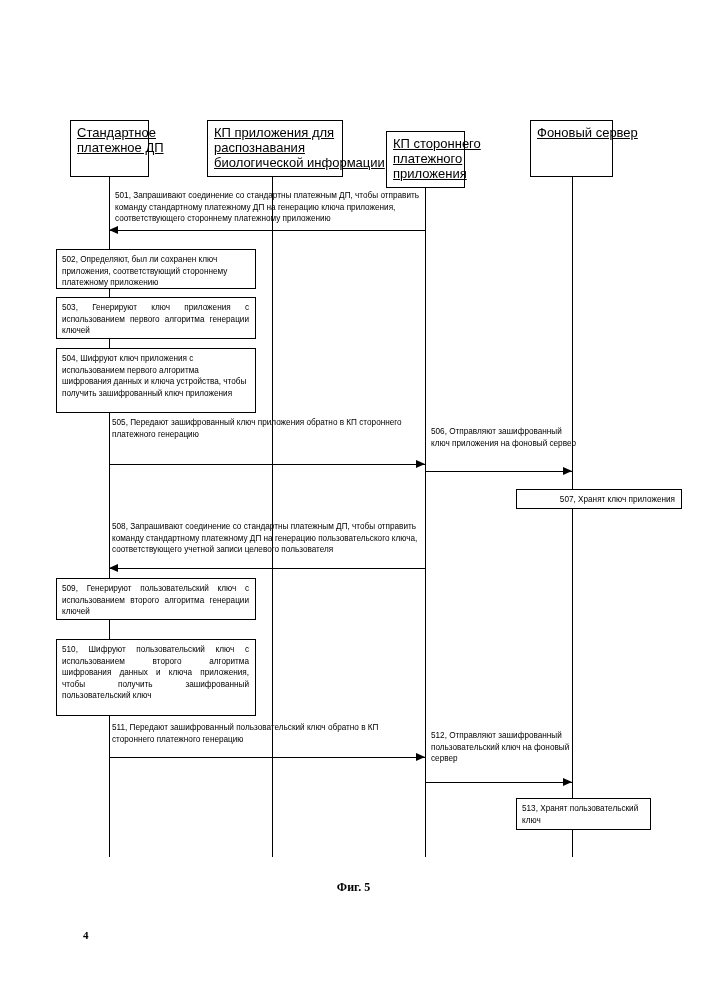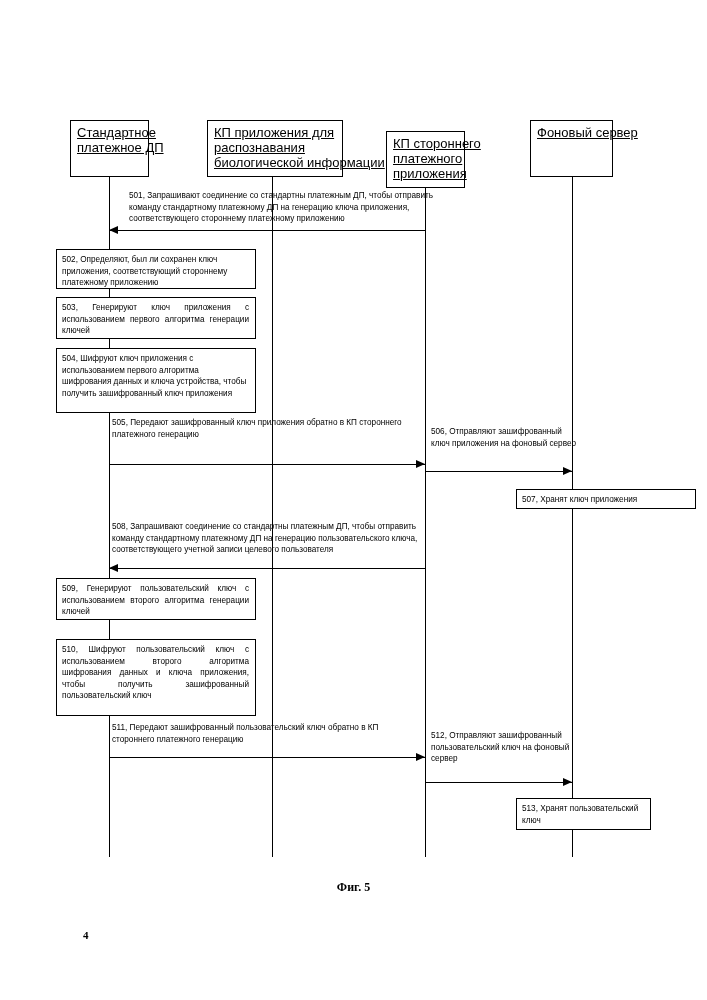--- a/index.html
+++ b/index.html
@@ -125,39 +125,39 @@
   <div class="actor-box" style="left:386px; top:120px; width:79px; height:57px;margin-top:11px;">
     <span class="actor-line">КП стороннего</span>
     <span class="actor-line">платежного</span>
     <span class="actor-line">приложения</span>
   </div>
 
   <div class="actor-box" style="left:530px; top:120px; width:83px; height:57px;text-align:right;">
     <span class="actor-line">Фоновый сервер</span>
   </div>
 
-  <div class="msg-label" style="left:115px; top:190px; width:312px;margin-left:14px;">501, Запрашивают соединение со стандартны платежным ДП, чтобы отправить команду стандартному платежному ДП на генерацию ключа приложения, соответствующего стороннему платежному приложению</div>
+  <div class="msg-label" style="left:115px; top:190px; width:312px;">501, Запрашивают соединение со стандартны платежным ДП, чтобы отправить команду стандартному платежному ДП на генерацию ключа приложения, соответствующего стороннему платежному приложению</div>
   <div class="msg" style="left:109px; top:230px; width:316px;"></div>
   <div class="arrowhead left" style="left:109px; top:226px;"></div>
 
   <div class="note-box" style="left:56px; top:249px; width:200px; height:40px;">502, Определяют, был ли сохранен ключ приложения, соответствующий стороннему платежному приложению</div>
 
   <div class="note-box justify" style="left:56px; top:297px; width:200px; height:42px;">503, Генерируют ключ приложения с использованием первого алгоритма генерации ключей</div>
 
   <div class="note-box" style="left:56px; top:348px; width:200px; height:65px;">504, Шифруют ключ приложения с использованием первого алгоритма шифрования данных и ключа устройства, чтобы получить зашифрованный ключ приложения</div>
 
   <div class="msg-label" style="left:112px; top:417px; width:300px;">505, Передают зашифрованный ключ приложения обратно в КП стороннего платежного генерацию</div>
   <div class="msg" style="left:109px; top:464px; width:316px;"></div>
   <div class="arrowhead right" style="left:416px; top:460px;"></div>
 
   <div class="msg-label" style="left:431px; top:426px; width:150px;">506, Отправляют зашифрованный ключ приложения на фоновый сервер</div>
   <div class="msg" style="left:425px; top:471px; width:147px;"></div>
   <div class="arrowhead right" style="left:563px; top:467px;"></div>
 
-  <div class="note-box" style="left:516px; top:489px; width:180px; height:20px;">507, Хранят ключ приложения</div>
+  <div class="note-box" style="left:516px; top:489px; width:166px; height:20px;text-align:right;">507, Хранят ключ приложения</div>
 
   <div class="msg-label" style="left:112px; top:521px; width:310px;">508, Запрашивают соединение со стандартны платежным ДП, чтобы отправить команду стандартному платежному ДП на генерацию пользовательского ключа, соответствующего учетной записи целевого пользователя</div>
   <div class="msg" style="left:109px; top:568px; width:316px;"></div>
   <div class="arrowhead left" style="left:109px; top:564px;"></div>
 
   <div class="note-box justify" style="left:56px; top:578px; width:200px; height:42px;">509, Генерируют пользовательский ключ с использованием второго алгоритма генерации ключей</div>
 
   <div class="note-box justify" style="left:56px; top:633px; width:200px; height:77px;margin-top:6px;">510, Шифруют пользовательский ключ с использованием второго алгоритма шифрования данных и ключа приложения, чтобы получить зашифрованный пользовательский ключ</div>
 
   <div class="msg-label" style="left:112px; top:722px; width:300px;">511, Передают зашифрованный пользовательский ключ обратно в КП стороннего платежного генерацию</div>

